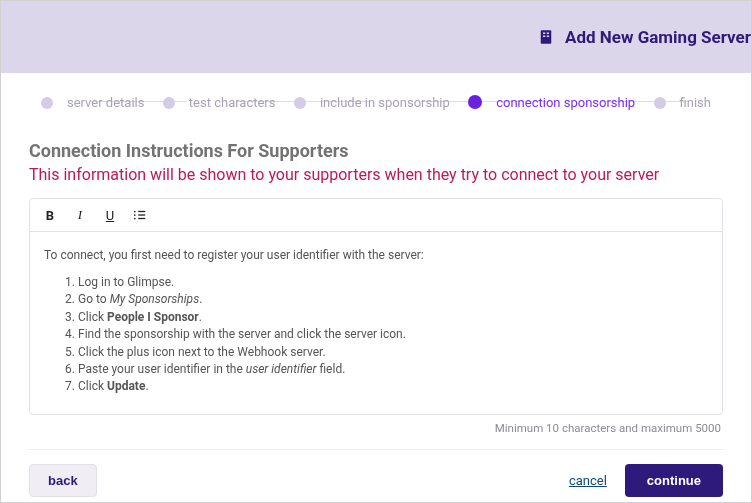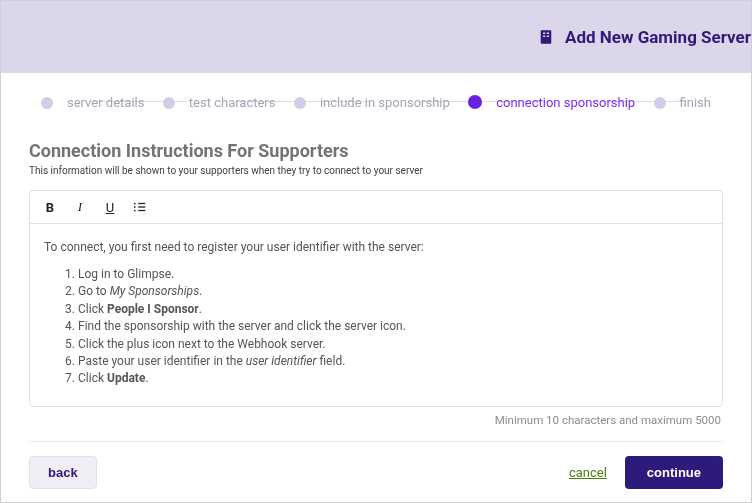--- a/index.html
+++ b/index.html
@@ -13,38 +13,38 @@
 .step.active .step-dot{background:#6b1fe0;width:14px;height:14px;margin-top:-1px}
 .step-label{font-size:13px;color:#a9a2b5;white-space:nowrap}
 .step.active .step-label{color:#7a2ff0}
 .step-line{position:absolute;top:28px;height:1px;background:#e0dae8;z-index:1}
 .line1{left:90px;width:96px}
 .line2{left:238px;width:130px}
 .line3{left:420px;width:128px}
 .line4{left:600px;width:86px}
 .content{padding:12px 28px 0}
 .section-title{font-size:18px;font-weight:700;color:#737373;margin-bottom:4px}
-.section-sub{font-size:10px;color:#404040;margin-bottom:14px}
+.section-sub{font-size:16px;color:#be185d;margin-bottom:14px}
 .editor{border:1px solid #e2dfe8;border-radius:4px}
 .toolbar{display:flex;gap:14px;padding:8px 12px;border-bottom:1px solid #e2dfe8;align-items:center}
 .tb-btn{cursor:pointer;font-size:13px;color:#222;display:inline-flex;align-items:center;justify-content:center;width:16px;height:16px}
 .bold{font-weight:700}
 .italic{font-style:italic;font-family:Georgia,serif}
 .underline{text-decoration:underline}
 .editor-body{padding:14px 14px 18px;font-size:12px;color:#555;line-height:1.5}
 .editor-body p{margin-bottom:10px}
 .editor-body ol{margin-left:34px;list-style-position:outside}
 .editor-body li{margin:0;padding:0;line-height:1.45}
 .char-count{text-align:right;font-size:11.5px;color:#8e8a96;margin-top:6px;padding-right:2px}
 .divider{height:1px;background:#eceaf0;margin:14px 28px}
 .actions{display:flex;align-items:center;justify-content:space-between;padding:0 28px 20px}
 .btn{border-radius:4px;font-size:13px;cursor:pointer;border:none;padding:8px 18px}
 .btn-back{background:#f0eef4;color:#2e1a7a;font-weight:600;border:1px solid #e2dfe8}
 .actions-right{display:flex;align-items:center;gap:18px}
-.cancel-link{font-size:13px;color:#4d7c0f;text-decoration:underline;cursor:pointer}
+.cancel-link{font-size:13px;color:#0c4a6e;text-decoration:underline;cursor:pointer}
 .btn-continue{background:#2e1a7a;color:#fff;font-weight:600;padding:9px 22px}
 strong{font-weight:700}
 em{}
 </style>
 </head>
 <body>
 
 <div class="header">
   <span class="header-icon">
     <svg viewBox="0 0 24 24" width="18" height="18" fill="#2e1a7a">

